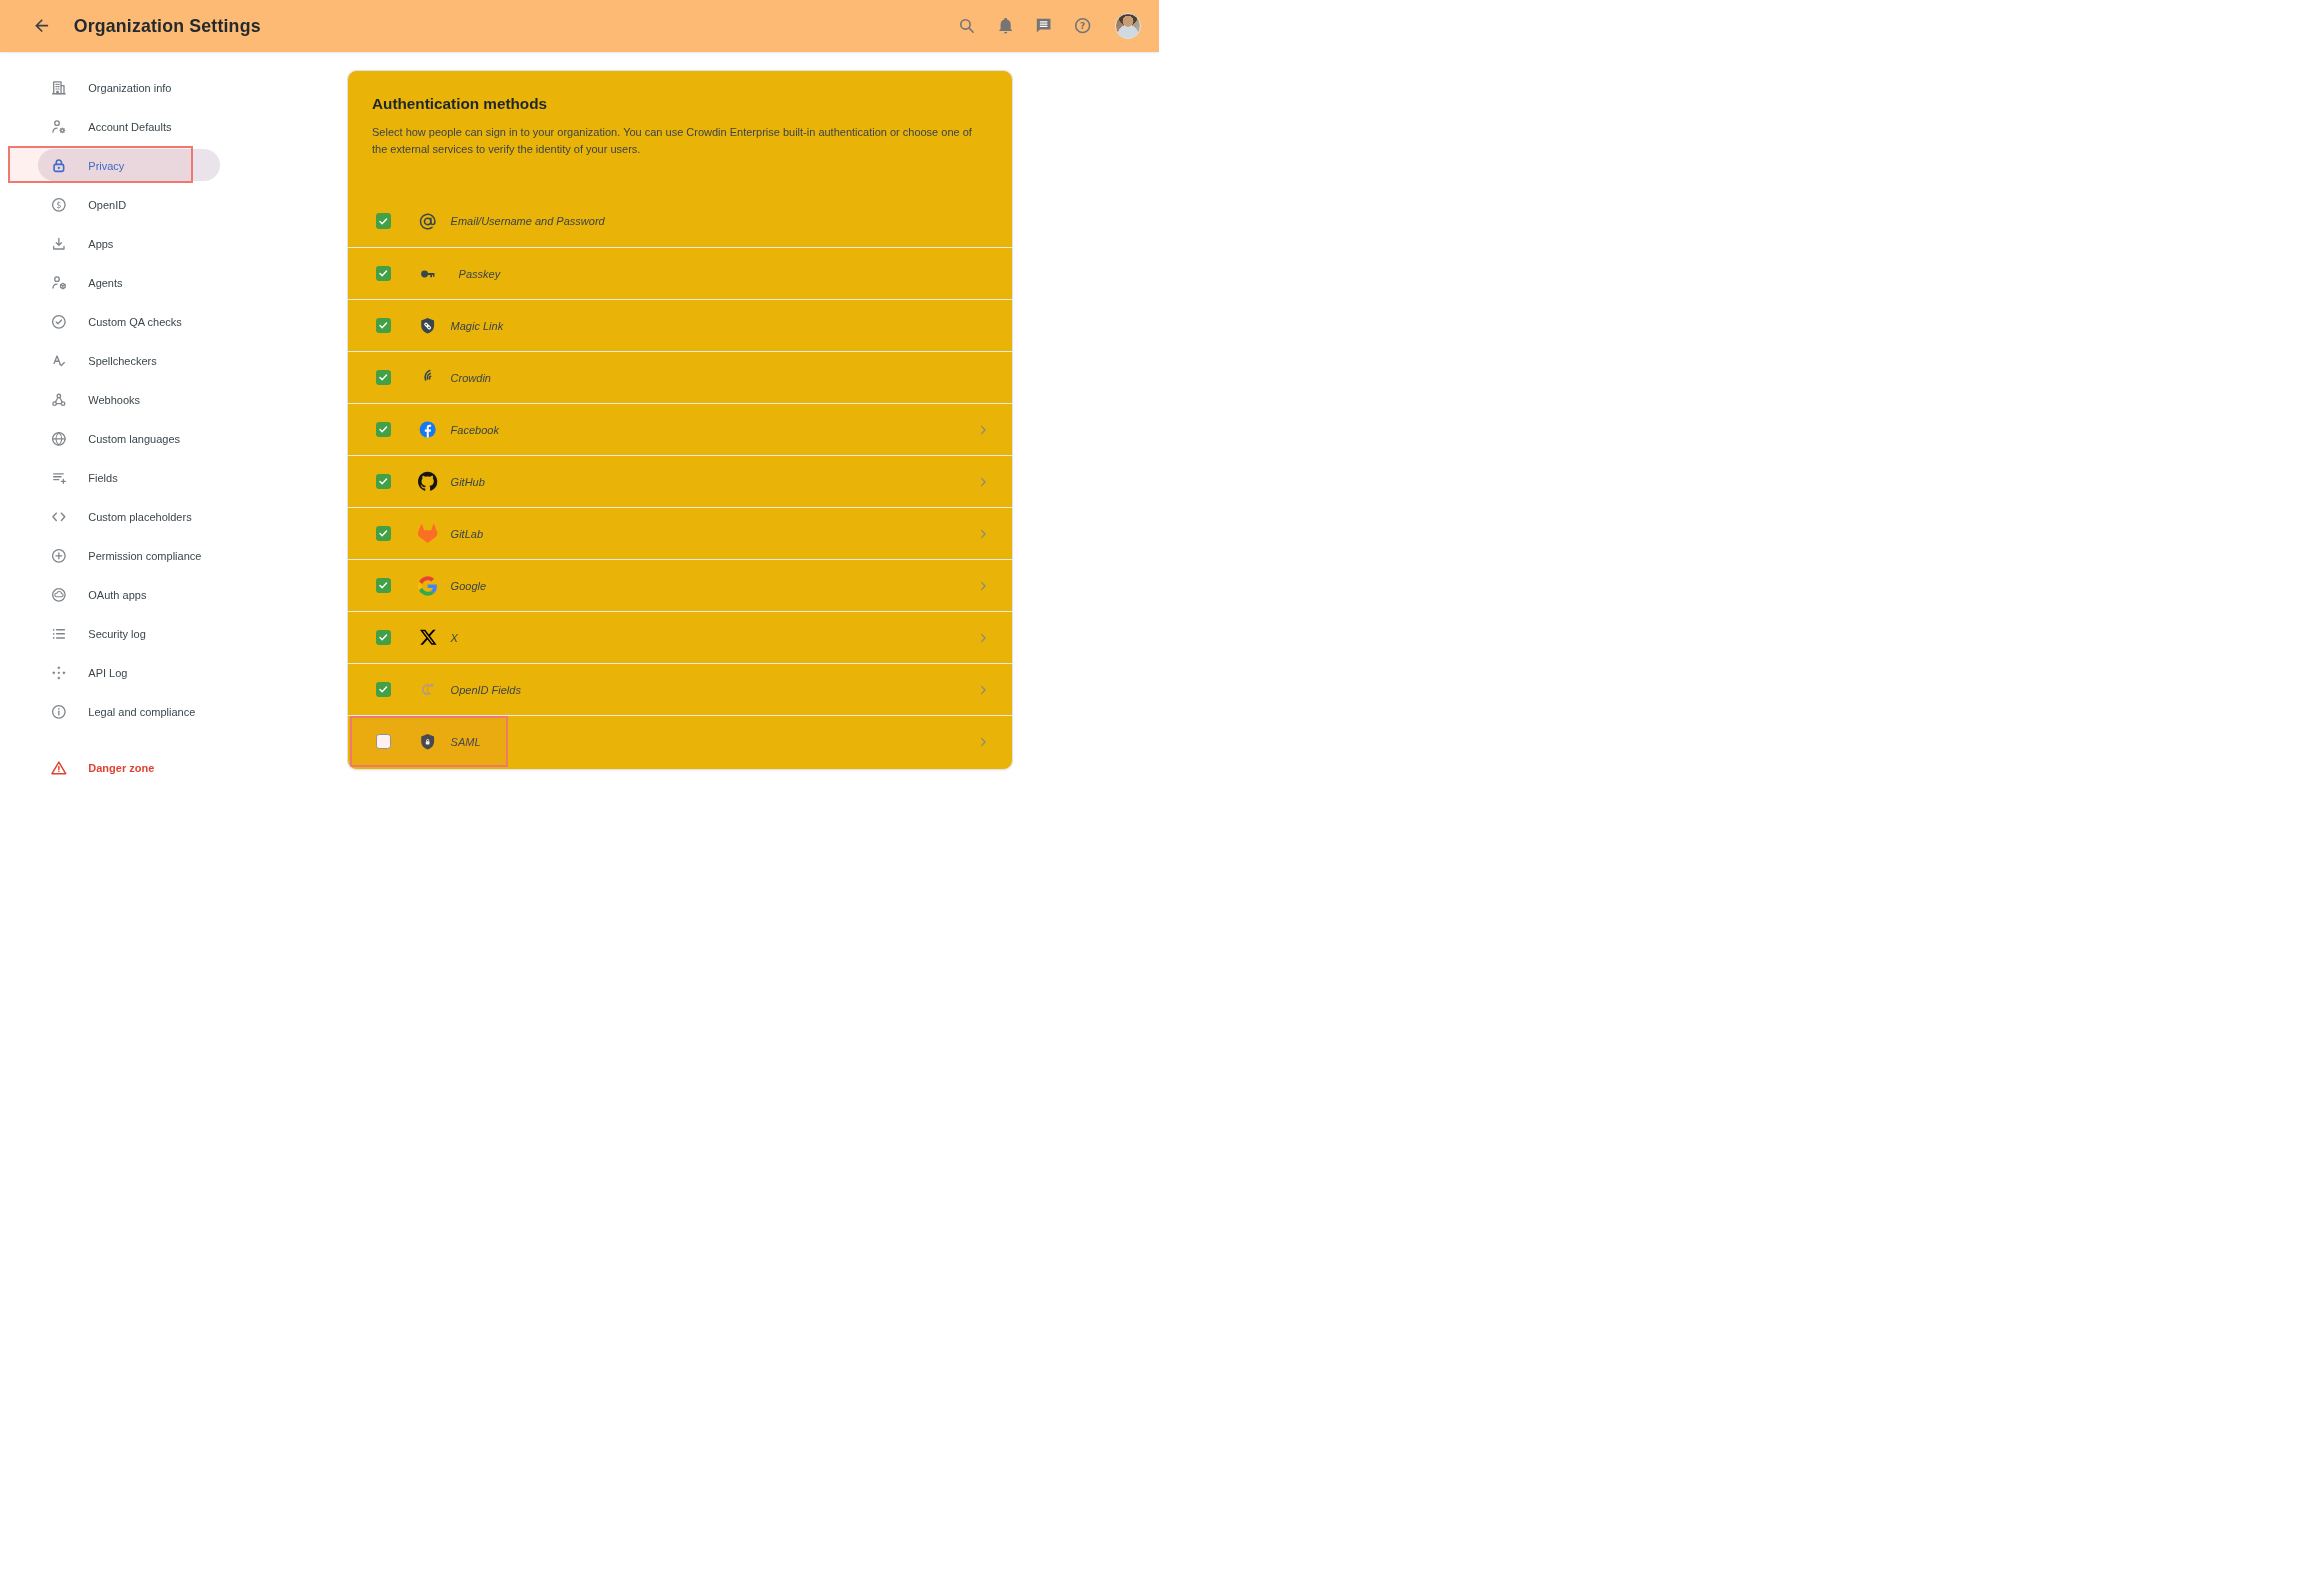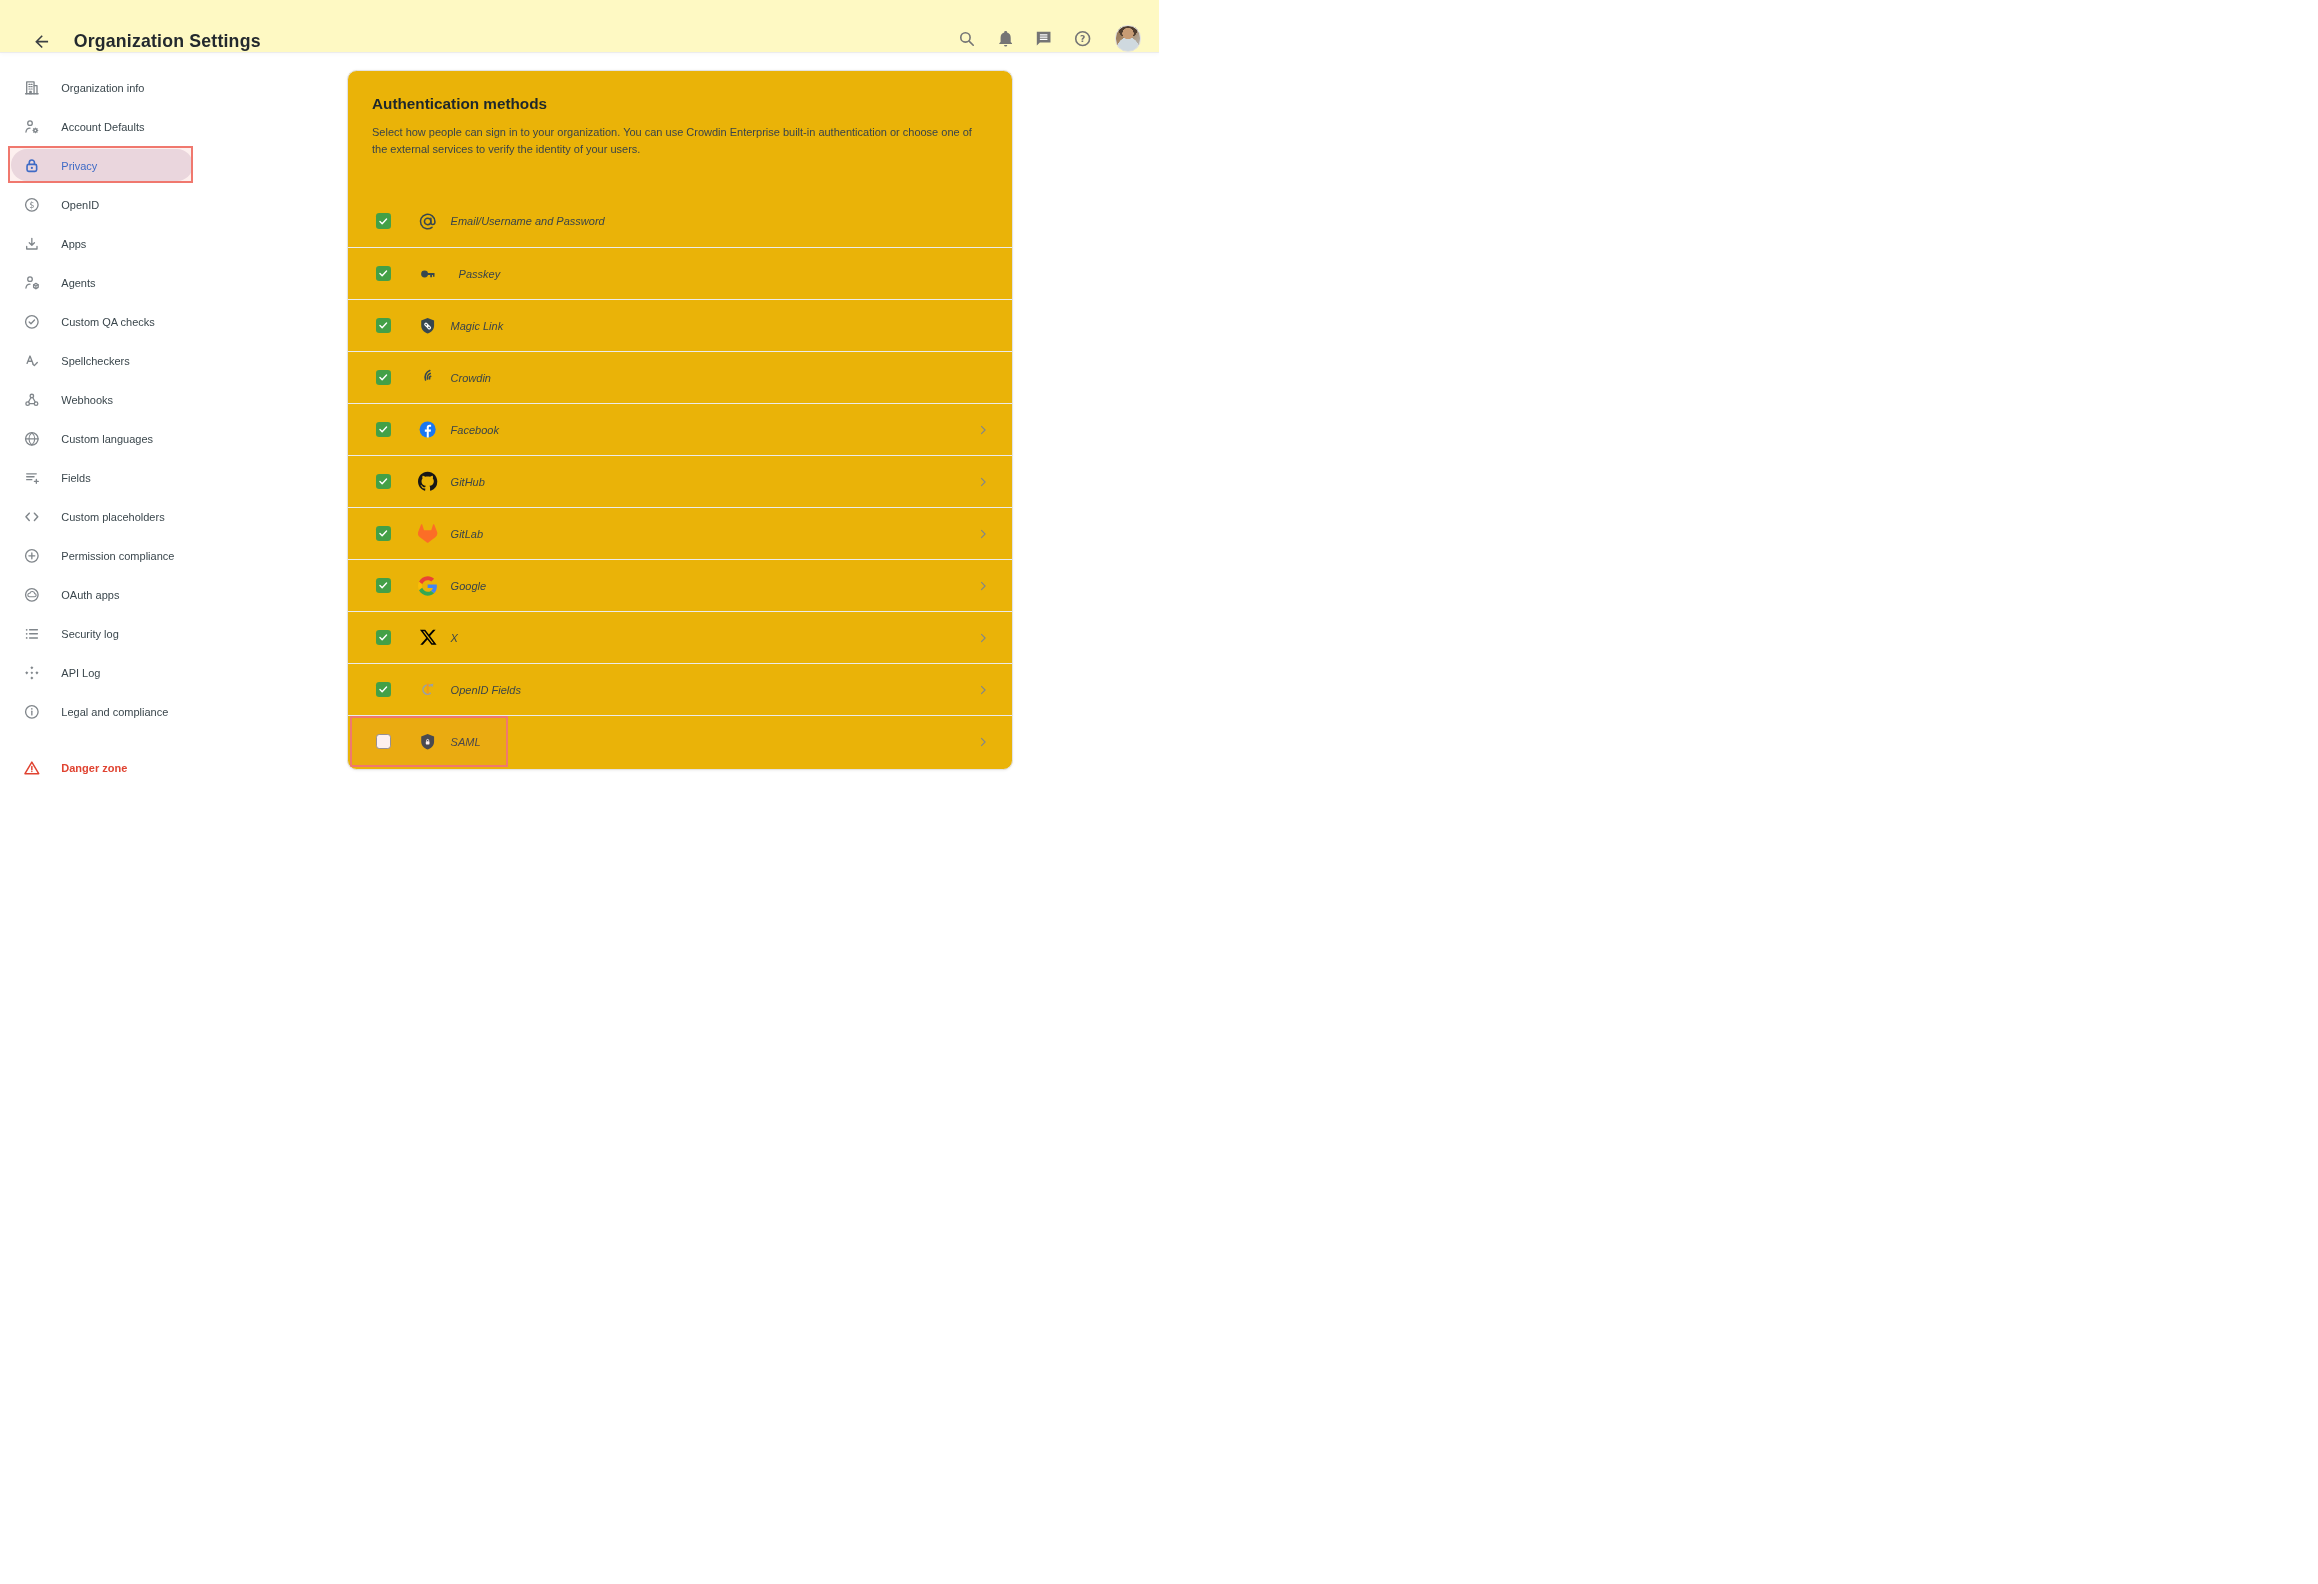--- a/index.html
+++ b/index.html
@@ -3,39 +3,39 @@
 <meta charset="utf-8">
 <style>
   html,body{margin:0;padding:0;background:#fff;}
   body{
     width:1159px;height:792px;position:relative;overflow:hidden;
     font-family:"Liberation Sans",sans-serif;color:#3a464c;
     -webkit-font-smoothing:antialiased;
   }
   
   .topbar{
-    position:absolute;top:0;left:0;width:100%;height:52px;background:#fef9c3;
-    display:flex;align-items:flex-end;box-sizing:border-box;padding:0 17.7px;
+    position:absolute;top:0;left:0;width:100%;height:52px;background:#fdba74;
+    display:flex;align-items:center;box-sizing:border-box;padding:0 17.7px;
     box-shadow:0 0.8px 0 #e9e9e9, 0 1.6px 4.8px rgba(0,0,0,.05);z-index:20;
   }
   .back-btn{width:21px;height:21px;cursor:pointer;display:flex;align-items:center;justify-content:center;margin-left:13px;}
   .topbar h1{font-size:17.7px;font-weight:700;color:#23292e;margin:0 0 0 22px;letter-spacing:0.2px;}
   .top-icons{margin-left:auto;display:flex;align-items:center;gap:19.3px;}
   .tool-ic{width:19.3px;height:19.3px;cursor:pointer;display:flex;align-items:center;justify-content:center;}
   .avatar{
     width:26.6px;height:26.6px;border-radius:50%;cursor:pointer;margin-left:3.2px;
     border:0.8px solid #e3e3e3;box-sizing:border-box;
     background:
       radial-gradient(circle at 50% 30%, #c79b74 0 26%, rgba(0,0,0,0) 27%),
       radial-gradient(circle at 50% 8%, #4f3d2f 0 38%, rgba(0,0,0,0) 39%),
       radial-gradient(circle at 50% 88%, #cfd9df 0 42%, rgba(0,0,0,0) 43%),
       linear-gradient(135deg,#8b6f56 0%,#a98a68 45%,#b8c2c9 100%);
   }
   
-  .sidebar{position:absolute;top:52px;left:0;width:344px;padding-top:16px;z-index:5;}
+  .sidebar{position:absolute;top:52px;left:0;width:344px;padding-top:16px;z-index:5;padding-left:27px;}
   .side-item{
     position:relative;height:39px;display:flex;align-items:center;cursor:pointer;
     padding-left:22px;box-sizing:border-box;
   }
   .side-item .s-icon{width:19.3px;height:19.3px;flex:0 0 19.3px;display:flex;align-items:center;justify-content:center;}
   .side-item .s-label{margin-left:20px;font-size:11px;color:#3a464c;}
   .side-item.active::before{
     content:'';position:absolute;left:11.3px;top:3.2px;width:182px;height:32px;
     background:#eae3eb;border-radius:16px;z-index:-1;
   }

